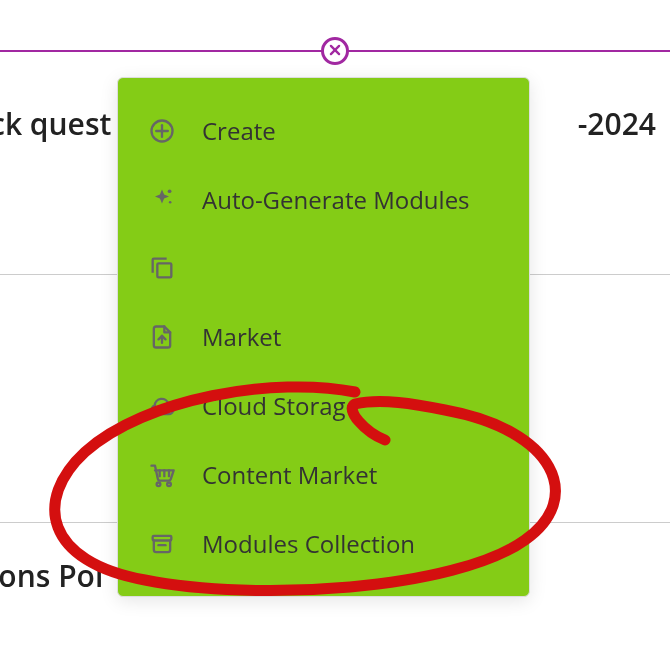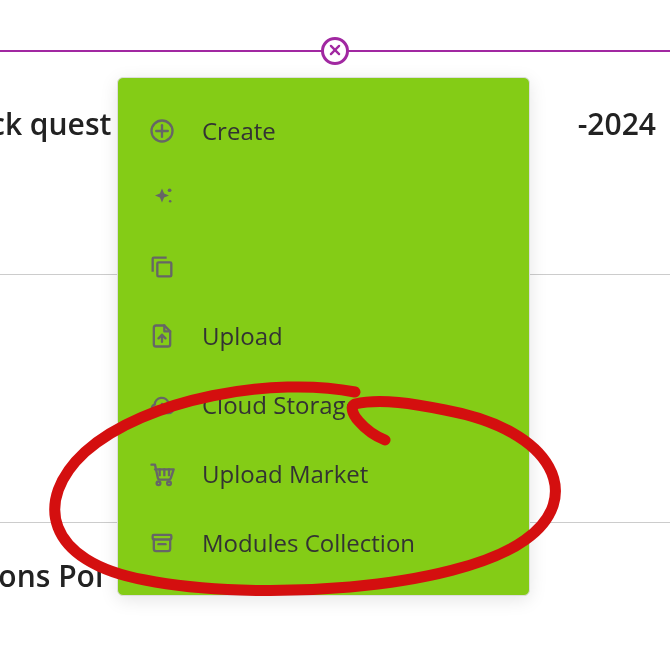--- a/index.html
+++ b/index.html
@@ -129,41 +129,42 @@
     </div>
 
     <div class="menu-item">
       <span class="menu-icon">
         <svg viewBox="0 0 24 24" fill="#666">
           <path d="M12 3l1.8 4.2L18 9l-4.2 1.8L12 15l-1.8-4.2L6 9l4.2-1.8z"></path>
           <circle cx="18.5" cy="4.5" r="1.6"></circle>
             <circle cx="19" cy="14" r="1.1"></circle>
         </svg>
       </span>
+      <span>Auto-Generate Modules</span>
     </div>
 
     <div class="menu-item">
       <span class="menu-icon">
         <svg viewBox="0 0 24 24" fill="none" stroke="#666" stroke-width="2">
           <rect x="8" y="8" width="12" height="12" rx="1"></rect>
             <path d="M4 16V5a1 1 0 0 1 1-1h11"></path>
         </svg>
       </span>
     </div>
 
     <div class="menu-item">
       <span class="menu-icon">
         <svg viewBox="0 0 24 24" fill="none" stroke="#666" stroke-width="2" stroke-linecap="round" stroke-linejoin="round">
           <path d="M14 3H7a2 2 0 0 0-2 2v14a2 2 0 0 0 2 2h10a2 2 0 0 0 2-2V8z"></path>
           <path d="M14 3v5h5"></path>
             <path d="M12 17v-6"></path>
             <path d="M9 14l3-3 3 3"></path>
         </svg>
       </span>
-      <span>Upload</span>
+      <span>Market</span>
     </div>
 
     <div class="menu-item">
       <span class="menu-icon">
         <svg viewBox="0 0 24 24" fill="none" stroke="#666" stroke-width="2" stroke-linecap="round">
           <path d="M17.5 19a4.5 4.5 0 0 0 0-9 6 6 0 0 0-11.7 1.5A4 4 0 0 0 6 19z"></path>
           <line x1="12" y1="11" x2="12" y2="17"></line>
             <line x1="9" y1="14" x2="15" y2="14"></line>
         </svg>
       </span>
@@ -174,21 +175,21 @@
       <span class="menu-icon">
         <svg viewBox="0 0 24 24" fill="none" stroke="#666" stroke-width="2" stroke-linecap="round" stroke-linejoin="round">
           <circle cx="9" cy="20" r="1.6"></circle>
             <circle cx="18" cy="20" r="1.6"></circle>
           <path d="M3 4h3l2.4 11.2a2 2 0 0 0 2 1.6h7.2a2 2 0 0 0 2-1.5L22 8H6"></path>
           <line x1="10" y1="8" x2="10" y2="13"></line>
             <line x1="14" y1="8" x2="14" y2="13"></line>
             <line x1="18" y1="8" x2="18" y2="13"></line>
         </svg>
       </span>
-      <span>Upload Market</span>
+      <span>Content Market</span>
     </div>
 
     <div class="menu-item">
       <span class="menu-icon">
         <svg viewBox="0 0 24 24" fill="none" stroke="#666" stroke-width="2" stroke-linecap="round">
           <rect x="4" y="5" width="16" height="4" rx="1"></rect>
           <path d="M5 9v8a2 2 0 0 0 2 2h10a2 2 0 0 0 2-2V9"></path>
           <line x1="9" y1="13" x2="15" y2="13"></line>
         </svg>
       </span>

